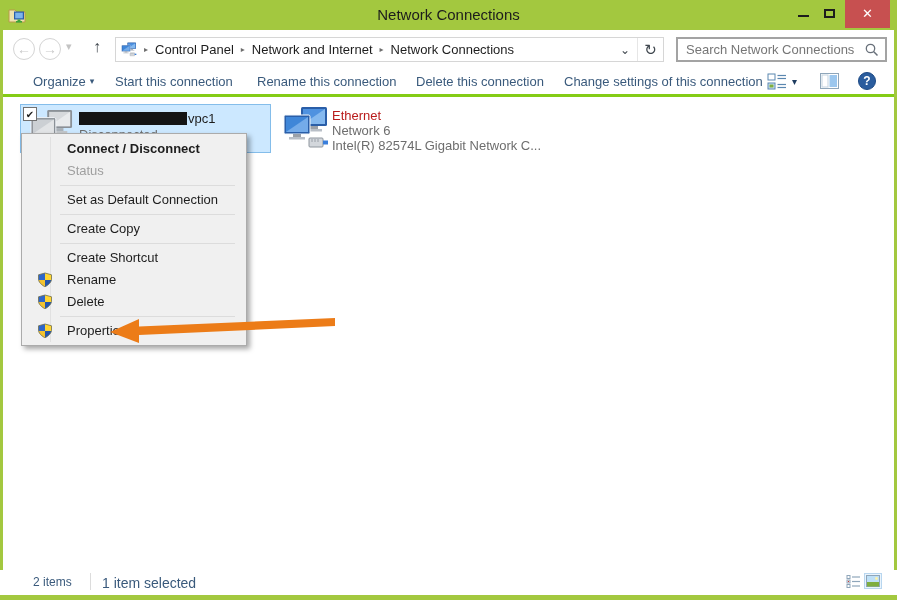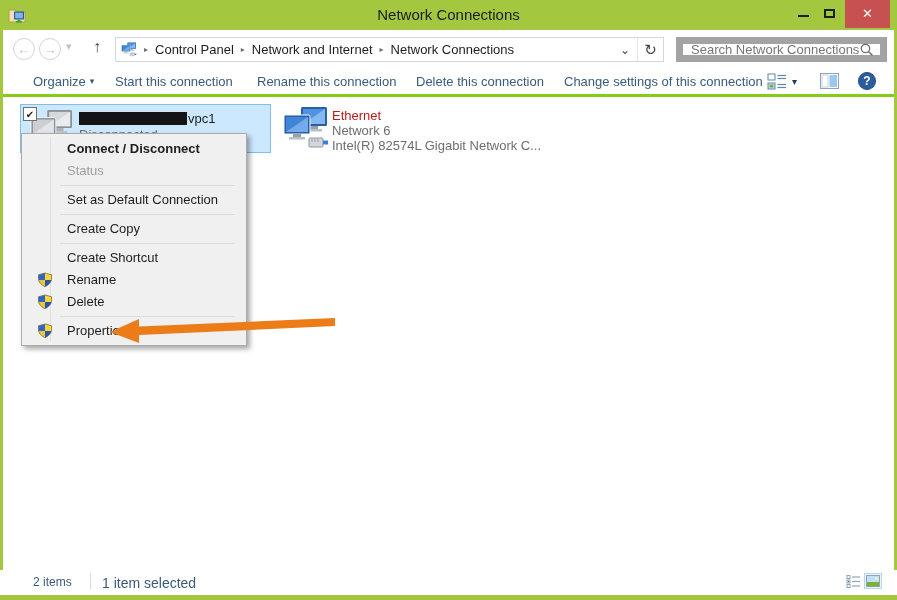--- a/index.html
+++ b/index.html
@@ -41,21 +41,21 @@
   .addressbar { position:absolute; left:112px; top:7px; width:549px; height:25px; border:1px solid #d6d6d6;
                 display:flex; align-items:center; background:#fff; }
   .addr-icon { width:16px; height:15px; margin-left:5px; flex:0 0 auto; }
   .crumb-sep { font-size:8px; color:#6d6d6d; padding:0 7px; }
   .crumb { font-size:13px; color:#1d1d1d; white-space:nowrap; cursor:default; }
   .addr-spacer { flex:1 1 auto; }
   .addr-chevron { width:24px; text-align:center; color:#444b52; font-size:12px; cursor:default; }
   .addr-refresh { width:26px; text-align:center; color:#3f474e; font-size:15px; border-left:1px solid #e6e6e6;
                   line-height:23px; cursor:default; }
 
-  .searchbox { position:absolute; left:673px; top:7px; width:211px; height:25px; border:7px solid #a3a3a3;
+  .searchbox { position:absolute; left:673px; top:7px; width:211px; height:25px; border:2px solid #a3a3a3;
                display:flex; align-items:center; padding:0 6px 0 8px; background:#fff; }
   .searchbox input { border:none; outline:none; flex:1 1 auto; font-family:inherit; font-size:13px; color:#333;
                      background:transparent; min-width:0; }
   .searchbox input::placeholder { color:#767676; opacity:1; }
   .search-glyph { width:14px; height:14px; flex:0 0 auto; }
 
   
   .toolbar { left:3px; top:67px; width:891px; height:30px; background:#fff; border-bottom:3px solid #84cc16; }
   .tb-item { position:absolute; top:7px; color:#3a5a7c; font-size:13px; white-space:nowrap; cursor:default; }
   .tb-caret { font-size:9px; vertical-align:2px; padding-left:4px; color:#3a5a7c; }

